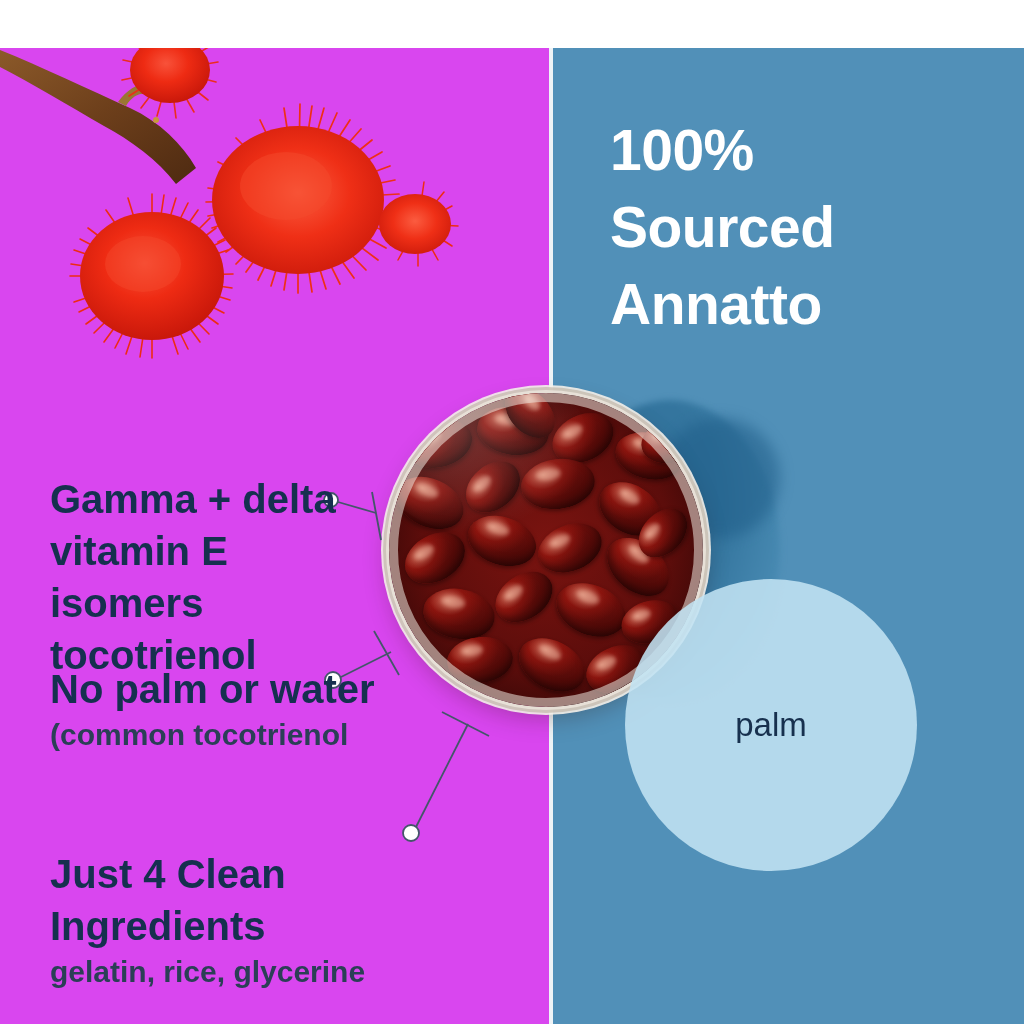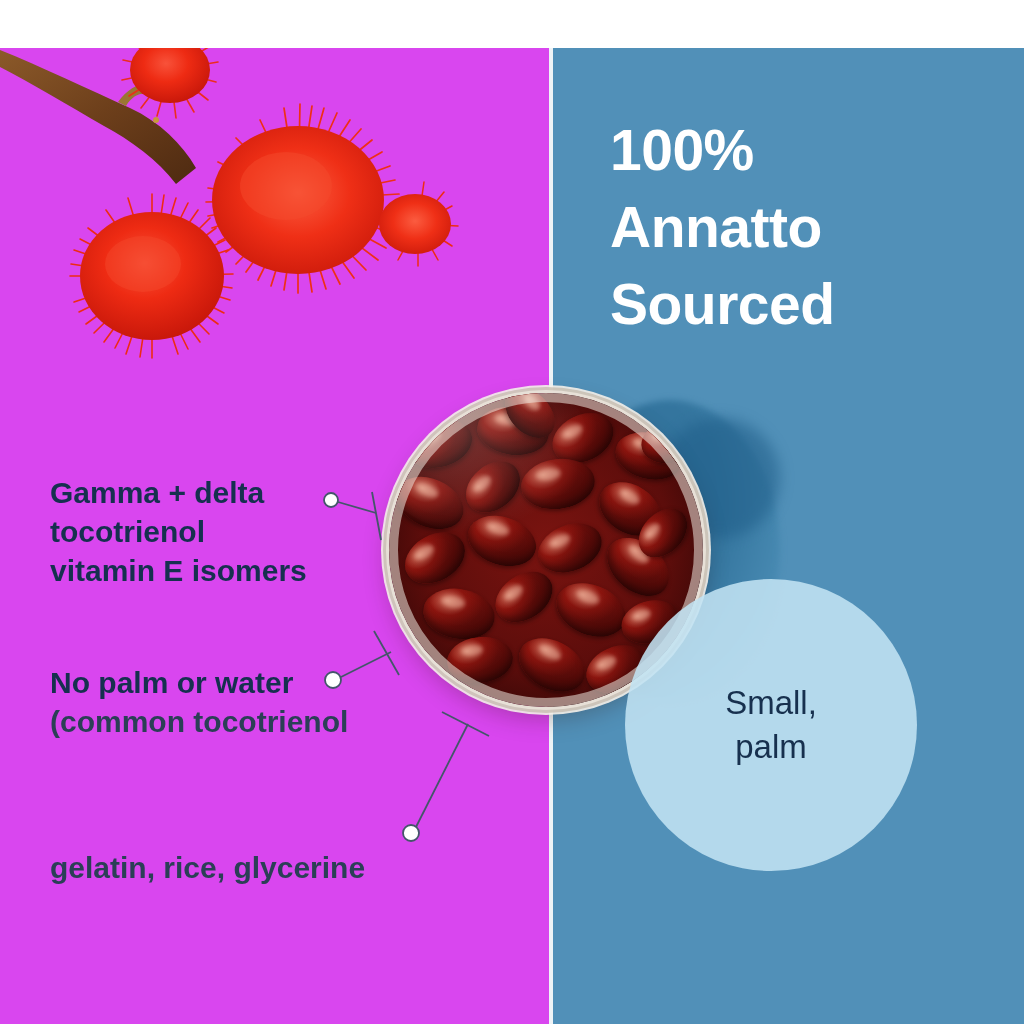--- a/index.html
+++ b/index.html
@@ -150,21 +150,21 @@
   }
 
   
   .annatto { position: absolute; left: 0; top: 0; width: 470px; height: 330px; }
 
   
   .callout { position: absolute; }
   .c-strong {
     color: #16304f;
     font-weight: bold;
-    font-size: 30px;
+    font-size: 40px;
     line-height: 1.30;
   }
   .c-regular {
     color: #2b3f56;
     font-weight: bold;
     font-size: 30px;
     line-height: 1.30;
   }
   #callout-1 { left: 50px; top: 425px; width: 330px; }
   #callout-2 { left: 50px; top: 615px; width: 360px; }
@@ -175,22 +175,22 @@
 </head>
 <body>
 
 <div id="canvas">
 
   <div class="panel-edge"></div>
   <div class="blue-panel"></div>
 
   <div class="headline">
     <div>100%</div>
+    <div>Sourced</div>
     <div>Annatto</div>
-    <div>Sourced</div>
   </div>
 
   <div class="bowl-shadow"></div>
   <div class="bowl-shadow2"></div>
 
   <svg class="annatto" viewBox="0 0 470 330">
     <defs>
       <radialGradient id="podA" cx="45%" cy="40%" r="62%">
         <stop offset="0%" stop-color="#f8523a"></stop>
         <stop offset="45%" stop-color="#ee2b13"></stop>
@@ -372,21 +372,20 @@
       <div class="gel" style="left:196px; top:254px; width:62px; height:44px; transform:rotate(-24deg);"></div>
       <div class="gel" style="left:112px; top:0px;   width:58px; height:40px; transform:rotate(46deg);"></div>
       <div class="gel" style="left:246px; top:120px; width:56px; height:40px; transform:rotate(-46deg);"></div>
     </div>
     <div class="bowl-gloss"></div>
     <div class="bowl-rim"></div>
   </div>
 
   <div class="gel-circle">
     <div class="gel-circle-text">
-      <div>Small,</div>
       <div>palm</div>
     </div>
   </div>
 
   <svg class="leader" viewBox="0 0 1024 1024">
     <g stroke="#44566a" stroke-width="1.8" fill="none">
       <g>
         <circle cx="331" cy="452" r="7" fill="#ffffff"></circle>
         <path d="M338 454 L 376 465"></path>
         <path d="M372 444 L 381 492"></path>
@@ -399,26 +398,27 @@
       <g>
         <circle cx="411" cy="785" r="8" fill="#ffffff"></circle>
         <path d="M416 779 L 468 676"></path>
         <path d="M442 664 L 489 688"></path>
       </g>
     </g>
   </svg>
 
   <div class="callout" id="callout-1">
     <div class="c-strong">Gamma + delta</div>
+    <div class="c-strong">vitamin E isomers</div>
     <div class="c-strong">tocotrienol</div>
-    <div class="c-strong">vitamin E isomers</div>
   </div>
 
   <div class="callout" id="callout-2">
     <div class="c-strong">No palm or water</div>
     <div class="c-regular">(common tocotrienol</div>
   </div>
 
   <div class="callout" id="callout-3">
+    <div class="c-strong">Just 4 Clean Ingredients</div>
     <div class="c-regular">gelatin, rice, glycerine</div>
   </div>
 
 </div>
 
 </body></html>

